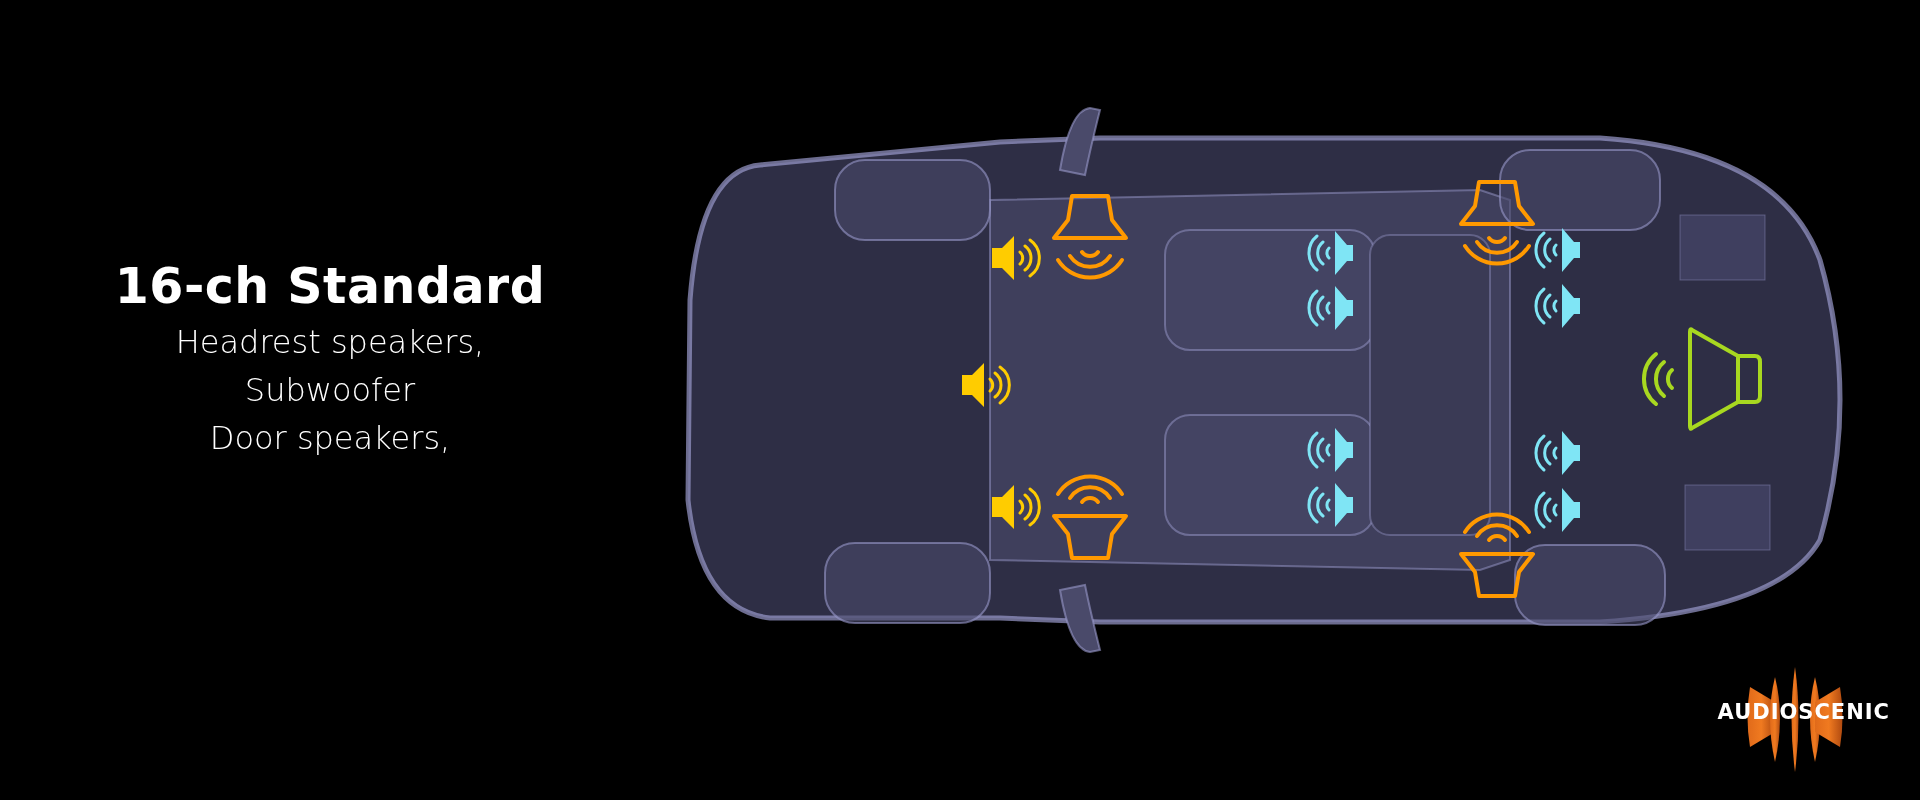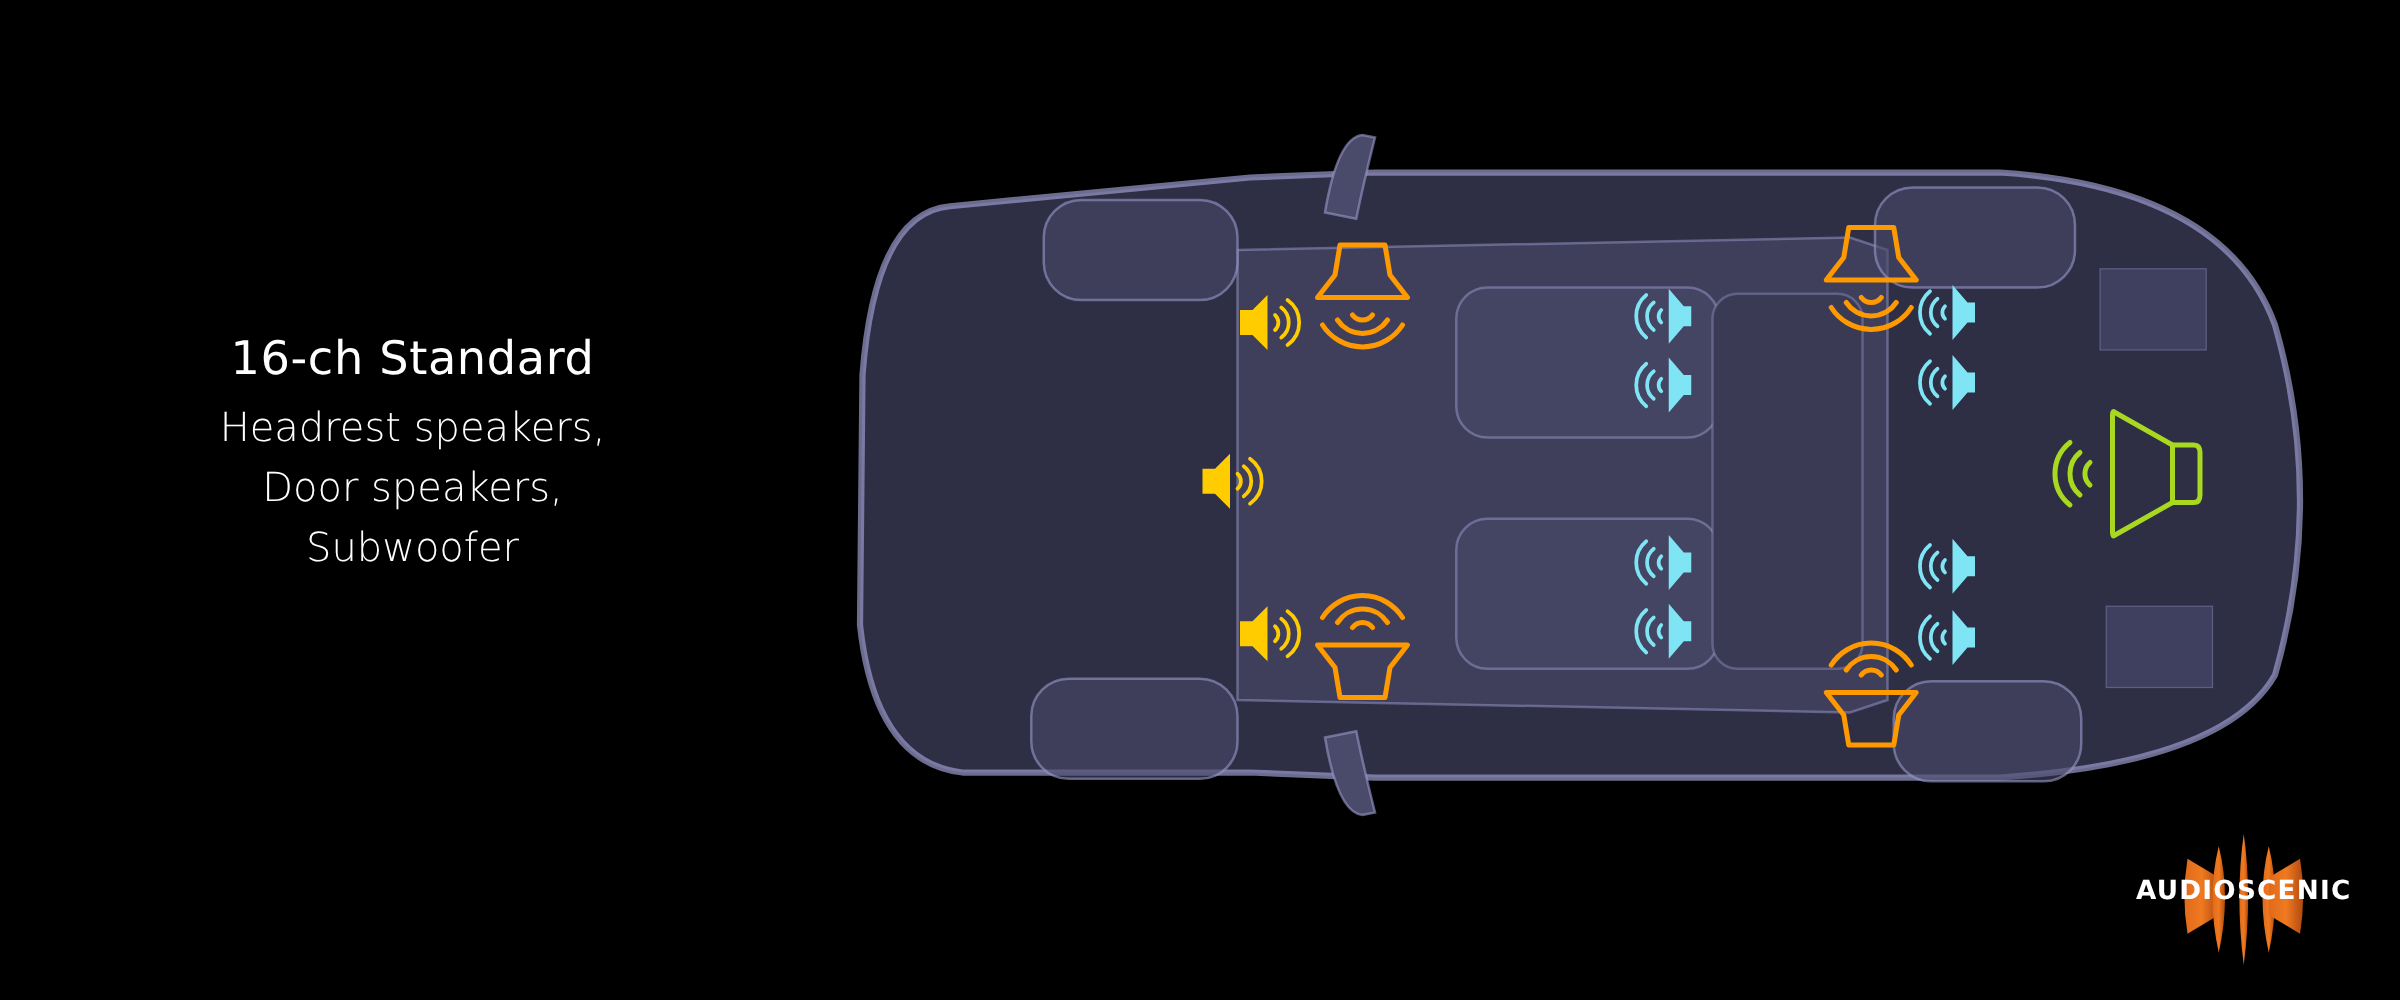--- a/index.html
+++ b/index.html
@@ -1,34 +1,34 @@
 <!DOCTYPE html>
 <html><head>
 <meta charset="utf-8">
 <style>
   html, body { margin:0; padding:0; }
   body { width:1920px; height:800px; background:#000; overflow:hidden; position:relative; font-family:"DejaVu Sans", sans-serif; }
   .left-text { position:absolute; left:100px; top:258px; width:460px; text-align:center; color:#fff; }
-  .title { font-weight:normal; font-size:37px; line-height:58px; letter-spacing:0.5px; }
+  .title { font-weight:bold; font-size:49px; line-height:58px; letter-spacing:0.5px; }
   .subtitle { font-size:32px; line-height:48px; font-weight:300; margin-top:2px; }
   .car { position:absolute; left:0; top:0; width:1920px; height:800px; }
   .logo { position:absolute; left:1700px; top:652px; width:190px; height:130px; }
-  .logo-text { position:absolute; left:0; top:48px; width:190px; text-align:center; color:#fff; font-size:21px; letter-spacing:1px; font-weight:bold; }
+  .logo-text { position:absolute; left:0; top:48px; width:190px; text-align:right; color:#fff; font-size:21px; letter-spacing:1px; font-weight:bold; }
 </style>
 </head>
 <body>
 
 <div class="left-text">
   <div class="title">
     <div>16-ch Standard</div>
   </div>
   <div class="subtitle">
     <div>Headrest speakers,</div>
+    <div>Subwoofer</div>
     <div>Door speakers,</div>
-    <div>Subwoofer</div>
   </div>
 </div>
 
 <svg class="car" viewBox="0 0 1920 800" xmlns="http://www.w3.org/2000/svg">
   <defs>
     <g id="spk-solid">
       <path d="M0,-10 L10,-10 L22,-22 L22,22 L10,10 L0,10 Z"></path>
     </g>
     <g id="waves-right" fill="none" stroke-linecap="round">
       <path d="M28,-6 A8,8 0 0 1 28,6"></path>

